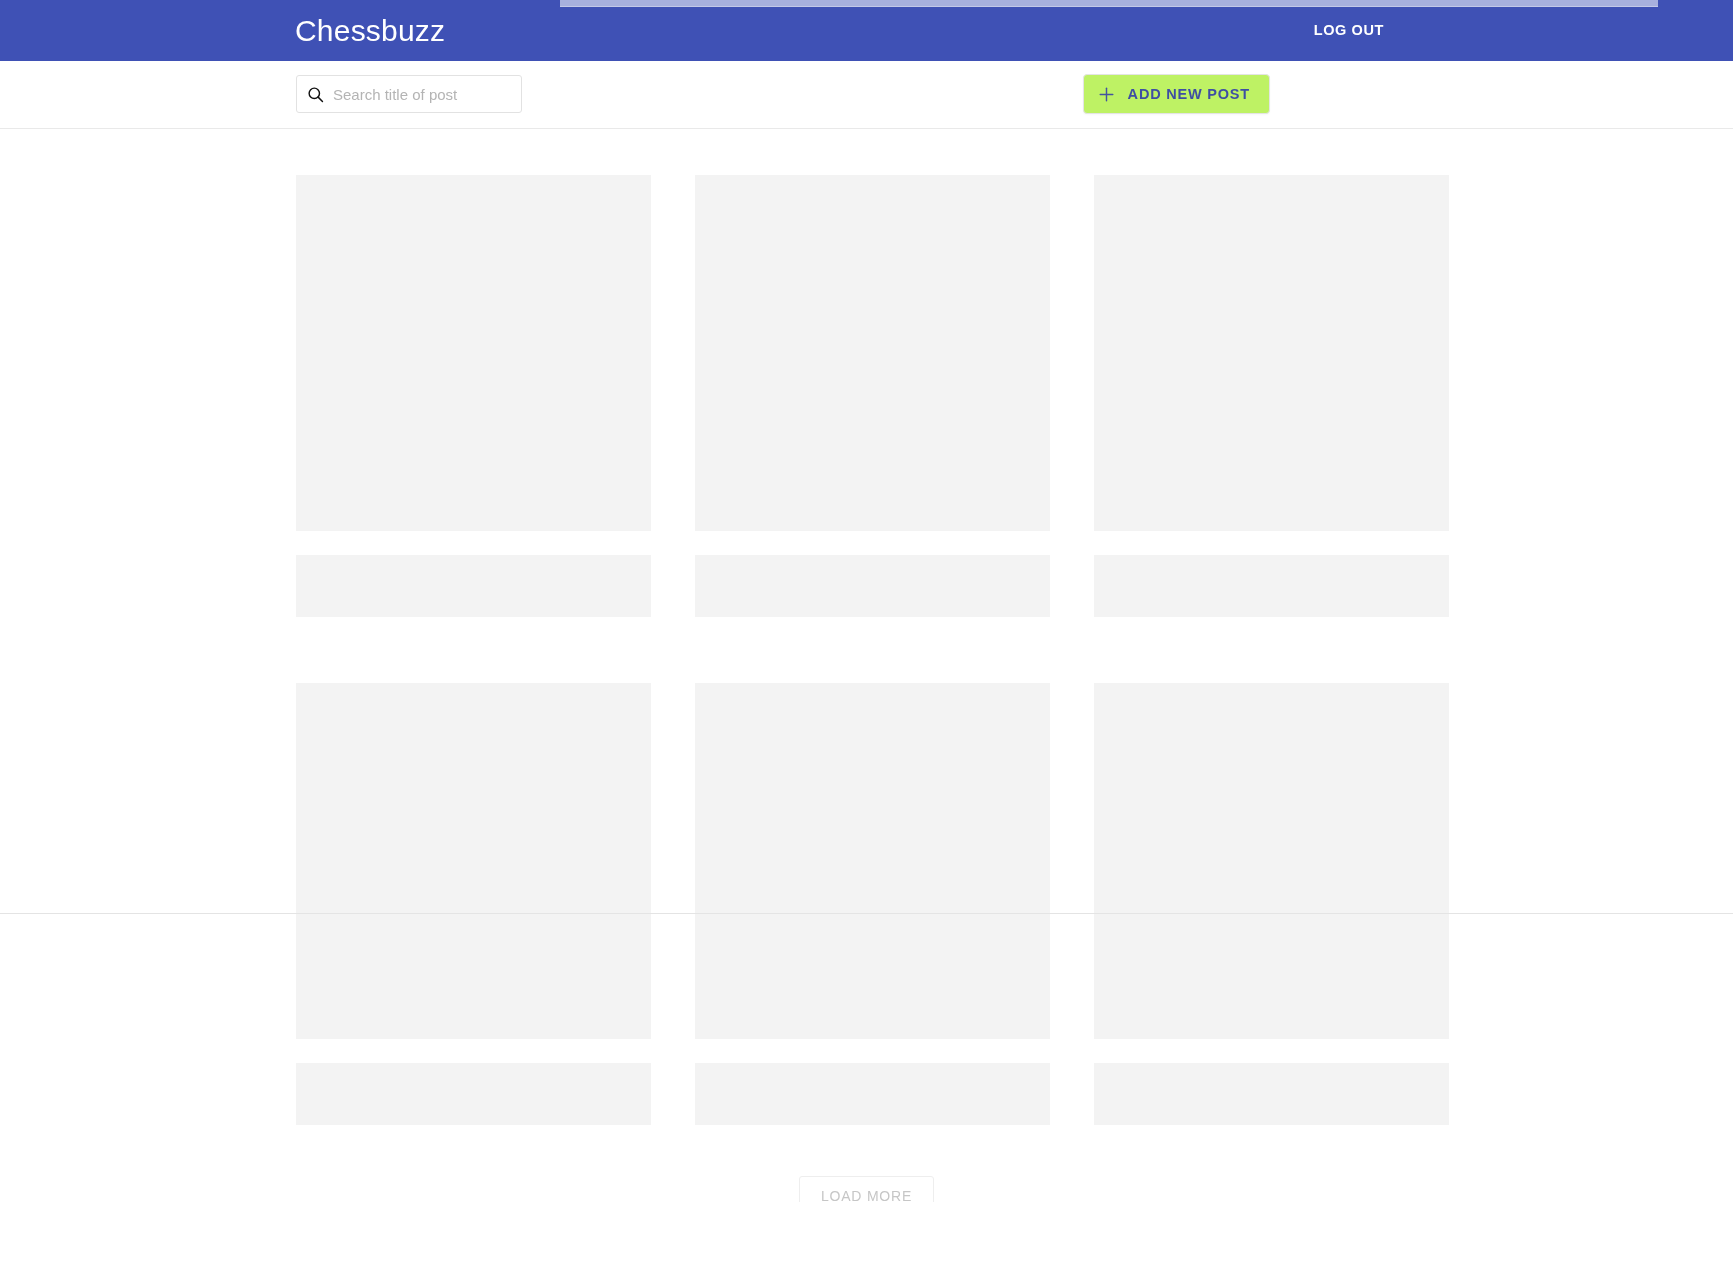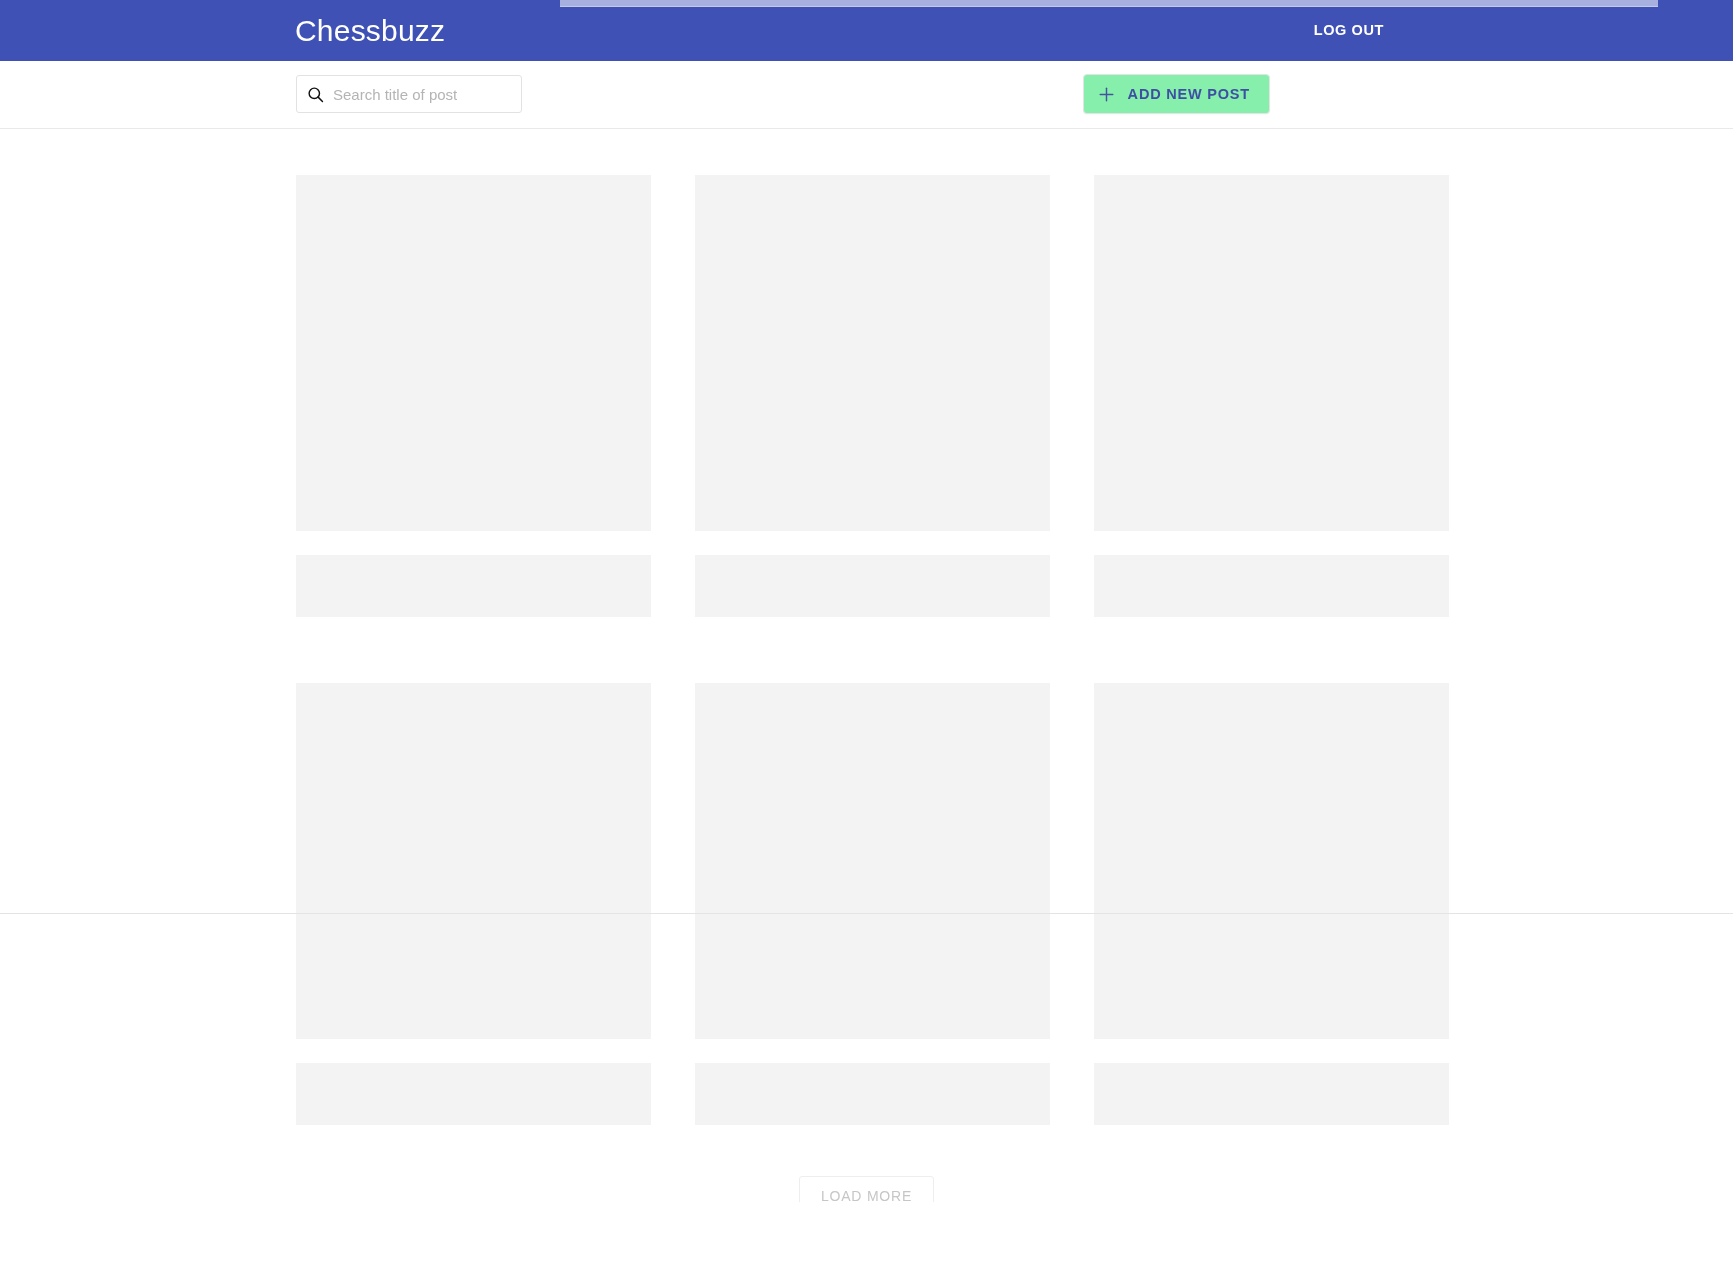--- a/index.html
+++ b/index.html
@@ -122,21 +122,21 @@
     height: 100%;
   }
   .search-input::placeholder { color: #b4b4b4; }
 
   .add-post-btn {
     position: absolute;
     right: 463px;
     top: 13px;
     height: 40px;
     padding: 0 19px 0 14px;
-    background: #86efac;
+    background: #bef264;
     border: 1px solid #e4e4e4;
     border-radius: 4px;
     color: #3e4ea3;
     font-family: "Liberation Sans", sans-serif;
     font-size: 14.5px;
     font-weight: 600;
     letter-spacing: 0.8px;
     display: flex;
     align-items: center;
     gap: 13px;

